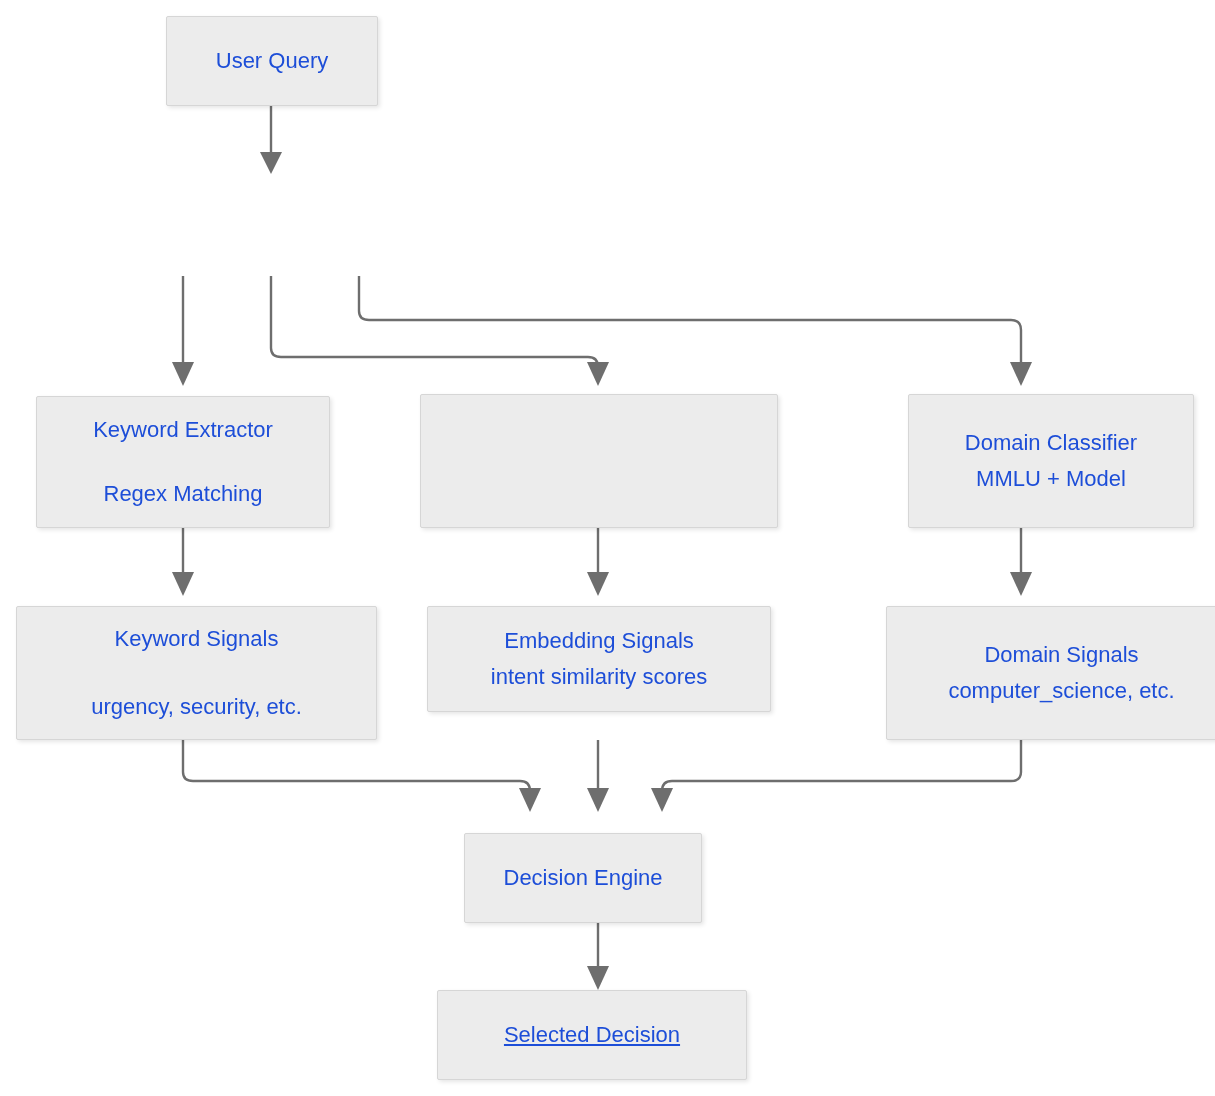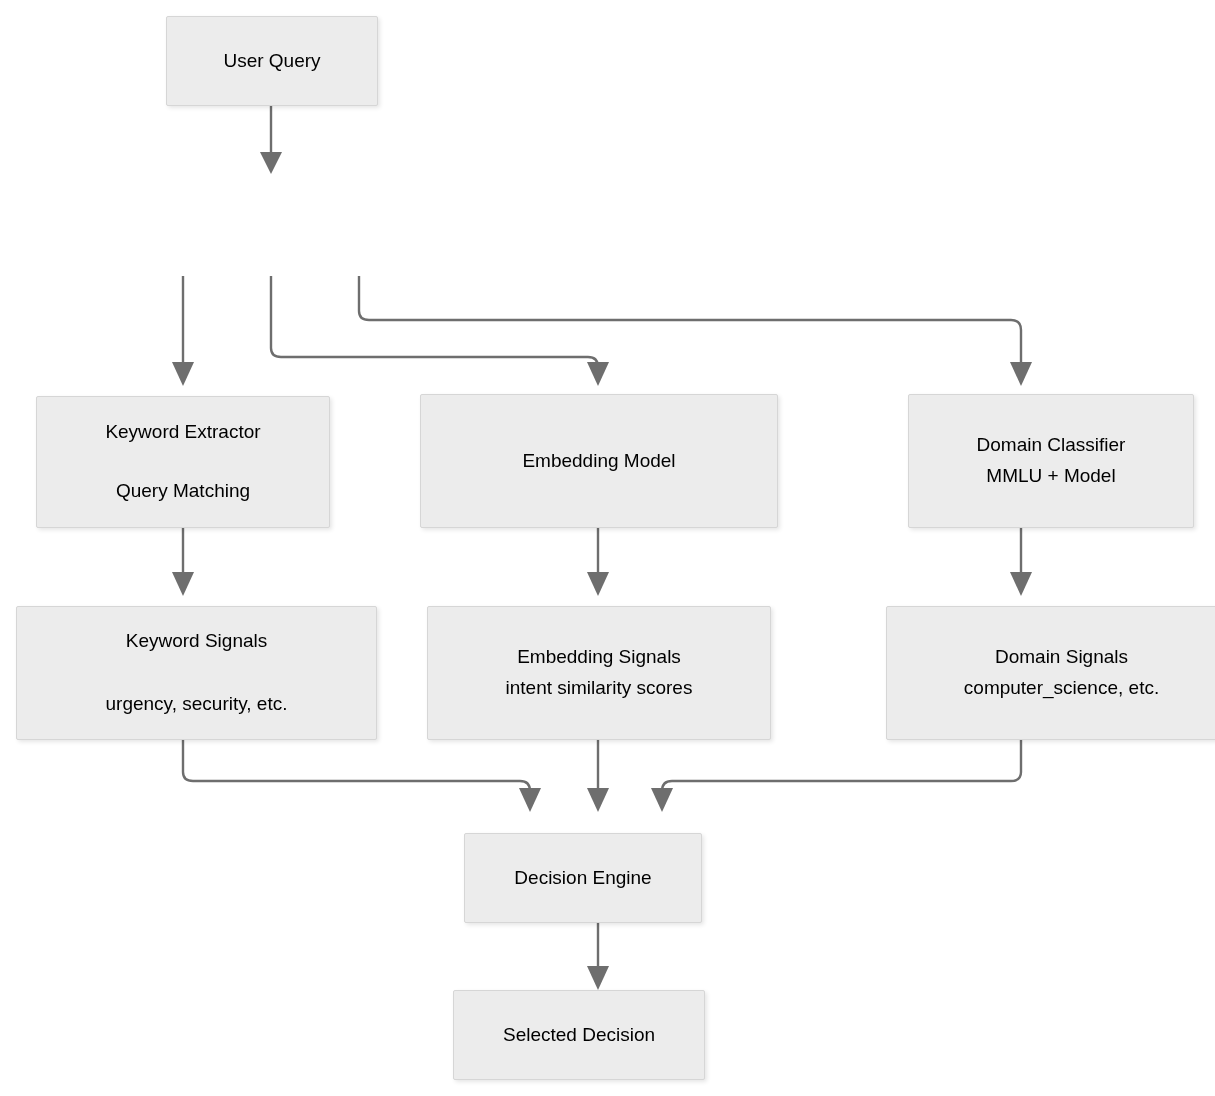--- a/index.html
+++ b/index.html
@@ -28,39 +28,39 @@
     box-sizing: border-box;
     background: #ececec;
     border: 1px solid #d6d6d6;
     border-radius: 2px;
     box-shadow: 2px 2px 4px rgba(0,0,0,0.10);
     display: flex;
     flex-direction: column;
     align-items: center;
     justify-content: center;
     text-align: center;
-    color: #000000;
-    font-size: 19px;
+    color: #1d4ed8;
+    font-size: 22px;
     line-height: 1.62;
     z-index: 2;
   }
   .node .l1, .node .l2 {
     display: block;
     white-space: nowrap;
   }
   .n-user-query   { left: 166px; top: 16px;  width: 212px; height: 90px; }
   .n-signal       { left: 95px;  top: 186px; width: 353px; height: 90px; }
   .n-keyword-ex   { left: 36px;  top: 396px; width: 294px; height: 132px; gap: 28px; }
   .n-embed-model  { left: 420px; top: 394px; width: 358px; height: 134px; }
   .n-domain-clf   { left: 880px; top: 394px; width: 286px; height: 134px; margin-left: 28px; }
   .n-keyword-sig  { left: 16px;  top: 606px; width: 361px; height: 134px; gap: 32px; }
-  .n-embed-sig    { left: 427px; top: 606px; width: 344px; height: 134px; }
+  .n-embed-sig    { left: 427px; top: 606px; width: 344px; height: 106px; }
   .n-domain-sig   { left: 846px; top: 606px; width: 351px; height: 134px; margin-left: 40px; }
   .n-decision-eng { left: 464px; top: 833px; width: 238px; height: 90px; }
-  .n-selected-dec { left: 453px; top: 990px; width: 252px; height: 90px; }
+  .n-selected-dec { left: 437px; top: 990px; width: 310px; height: 90px; text-decoration: underline; }
   .edge-path {
     fill: none;
     stroke: #6e6e6e;
     stroke-width: 2.4;
     stroke-linecap: butt;
     stroke-linejoin: round;
   }
   .arrow-head { fill: #6e6e6e; stroke: none; }
 </style>
 </head>
@@ -126,25 +126,24 @@
     </g>
   </svg>
 
   <div class="node n-user-query">
     <span class="l1">User Query</span>
   </div>
 
 
   <div class="node n-keyword-ex">
     <span class="l1">Keyword Extractor</span>
-    <span class="l2">Query Matching</span>
+    <span class="l2">Regex Matching</span>
   </div>
 
   <div class="node n-embed-model">
-    <span class="l1">Embedding Model</span>
   </div>
 
   <div class="node n-domain-clf">
     <span class="l1">Domain Classifier</span>
     <span class="l2">MMLU + Model</span>
   </div>
 
   <div class="node n-keyword-sig">
     <span class="l1">Keyword Signals</span>
     <span class="l2">urgency, security, etc.</span>

